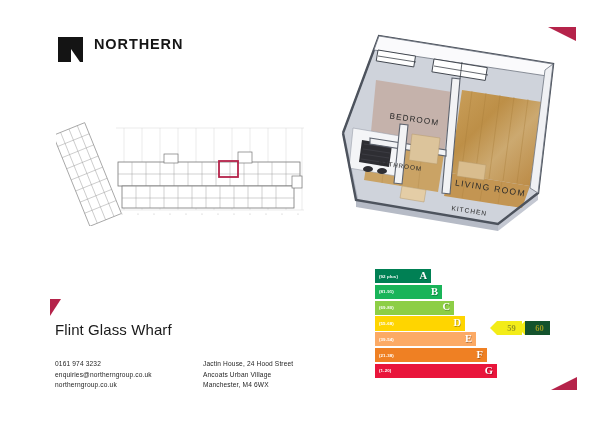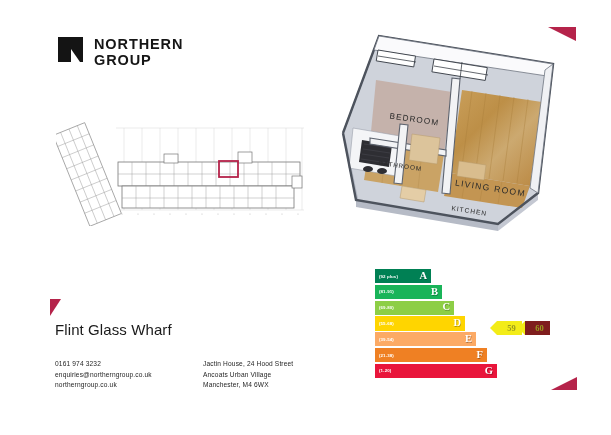--- a/index.html
+++ b/index.html
@@ -45,20 +45,21 @@
     background: #b5234a;
     clip-path: polygon(0 0, 100% 0, 0 100%);
   }
 
   
   .logo-block {
     position: absolute;
     left: 58px; top: 37px;
     display: flex;
     align-items: flex-start;
+    text-align: right;
   }
   .logo-mark {
     width: 25px;
     height: 25px;
     background: #141414;
     position: relative;
     flex: 0 0 auto;
   }
   .logo-mark .notch {
     position: absolute;
@@ -205,21 +206,20 @@
   <div class="accent-tr"></div>
   <div class="accent-br"></div>
   <div class="accent-apt"></div>
 
   <div class="logo-block">
     <div class="logo-mark">
       <div class="notch"></div>
     </div>
     <div class="logo-type">
       <span class="l1">NORTHERN</span>
-      <span class="l2">GROUP</span>
     </div>
   </div>
 
   <div class="keyplan">
     <svg width="272" height="112" viewBox="0 0 272 112" xmlns="http://www.w3.org/2000/svg">
       <g stroke="#c9c9c9" stroke-width="0.4" fill="none">
         <line x1="60" y1="14" x2="248" y2="14"></line>
         <line x1="60" y1="96" x2="248" y2="96"></line>
         <line x1="68" y1="14" x2="68" y2="96"></line>
         <line x1="86" y1="14" x2="86" y2="96"></line>
@@ -445,16 +445,16 @@
         <span class="epc-letter">F</span>
       </div>
       <div class="epc-row" style="background: rgb(233, 21, 59); width: 122px;">
         <span class="epc-range">(1-20)</span>
         <span class="epc-letter">G</span>
       </div>
     </div>
 
   <div class="epc-badges">
       <div class="epc-badge" style="background: rgb(243, 236, 24);">59</div>
-      <div class="epc-badge" style="background: #7f1d1d;">60</div>
+      <div class="epc-badge" style="background: #14532d;">60</div>
     </div>
 
 </div>
 
 </body></html>

